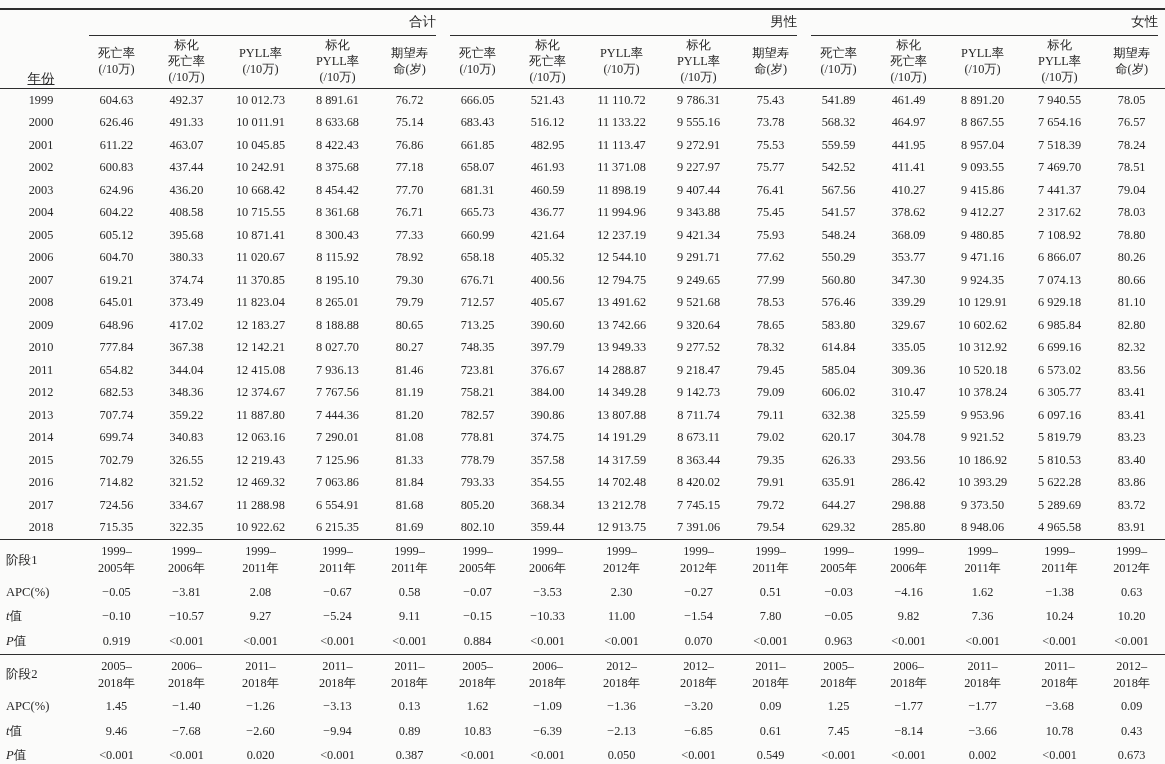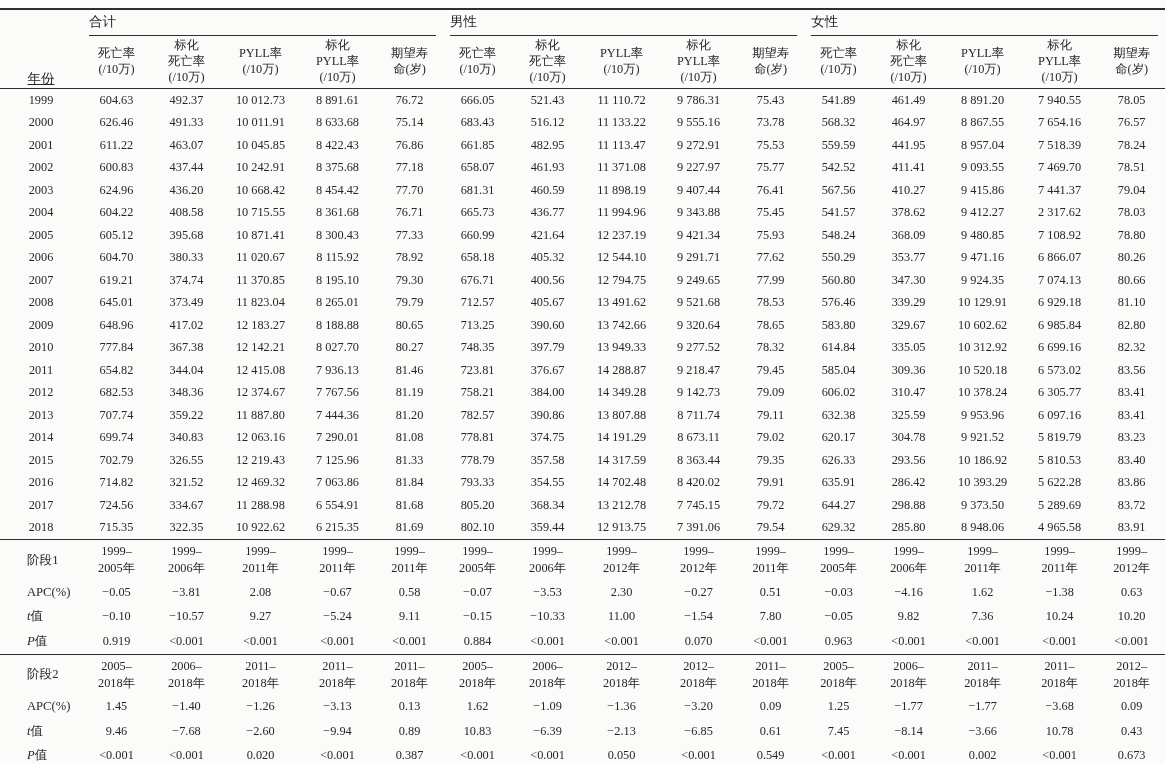--- a/index.html
+++ b/index.html
@@ -10,38 +10,38 @@
   }
   table.stats {
     border-collapse: collapse; table-layout: fixed; width: 1165px;
     border-top: 2.4px solid #2e2e2e; border-bottom: 2.4px solid #2e2e2e;
     color: #272727;
   }
   th, td { padding: 0; font-weight: normal; overflow: hidden; }
   tr.group-row th { height: 26px; vertical-align: bottom; font-size: 13.5px; }
   .gline {
     margin: 0 7px; padding-bottom: 4px;
-    border-bottom: 1.3px solid #2e2e2e; text-align: left;
+    border-bottom: 1.3px solid #2e2e2e; text-align: right;
   }
   th.year-h {
     font-size: 13.5px; text-align: center; vertical-align: middle;
     border-bottom: 1.3px solid #2e2e2e;
     text-decoration: underline;
   }
   tr.sub-row th {
     height: 52px; font-size: 12.3px; line-height: 1.3;
     white-space: pre-line; vertical-align: middle; text-align: center;
     border-bottom: 1.3px solid #2e2e2e;
   }
   tbody td { height: 22.5px; text-align: center; font-size: 12.3px; }
   tr.sep td { border-top: 1.3px solid #2e2e2e; }
   td.period { white-space: pre-line; line-height: 1.35; padding: 3px 0; height: auto; }
   tr.period-row td { height: 34px; }
   tr.stat td { height: 24.5px; }
-  td.row-label { text-align: left; padding-left: 27px; font-size: 12.6px; }
+  td.row-label { text-align: left; padding-left: 6px; font-size: 12.6px; }
   .it { font-style: italic; }
 </style>
 </head>
 <body>
 
 <div class="page">
   <table class="stats">
     <colgroup>
       <col style="width:82px">
       <col style="width:69px">

